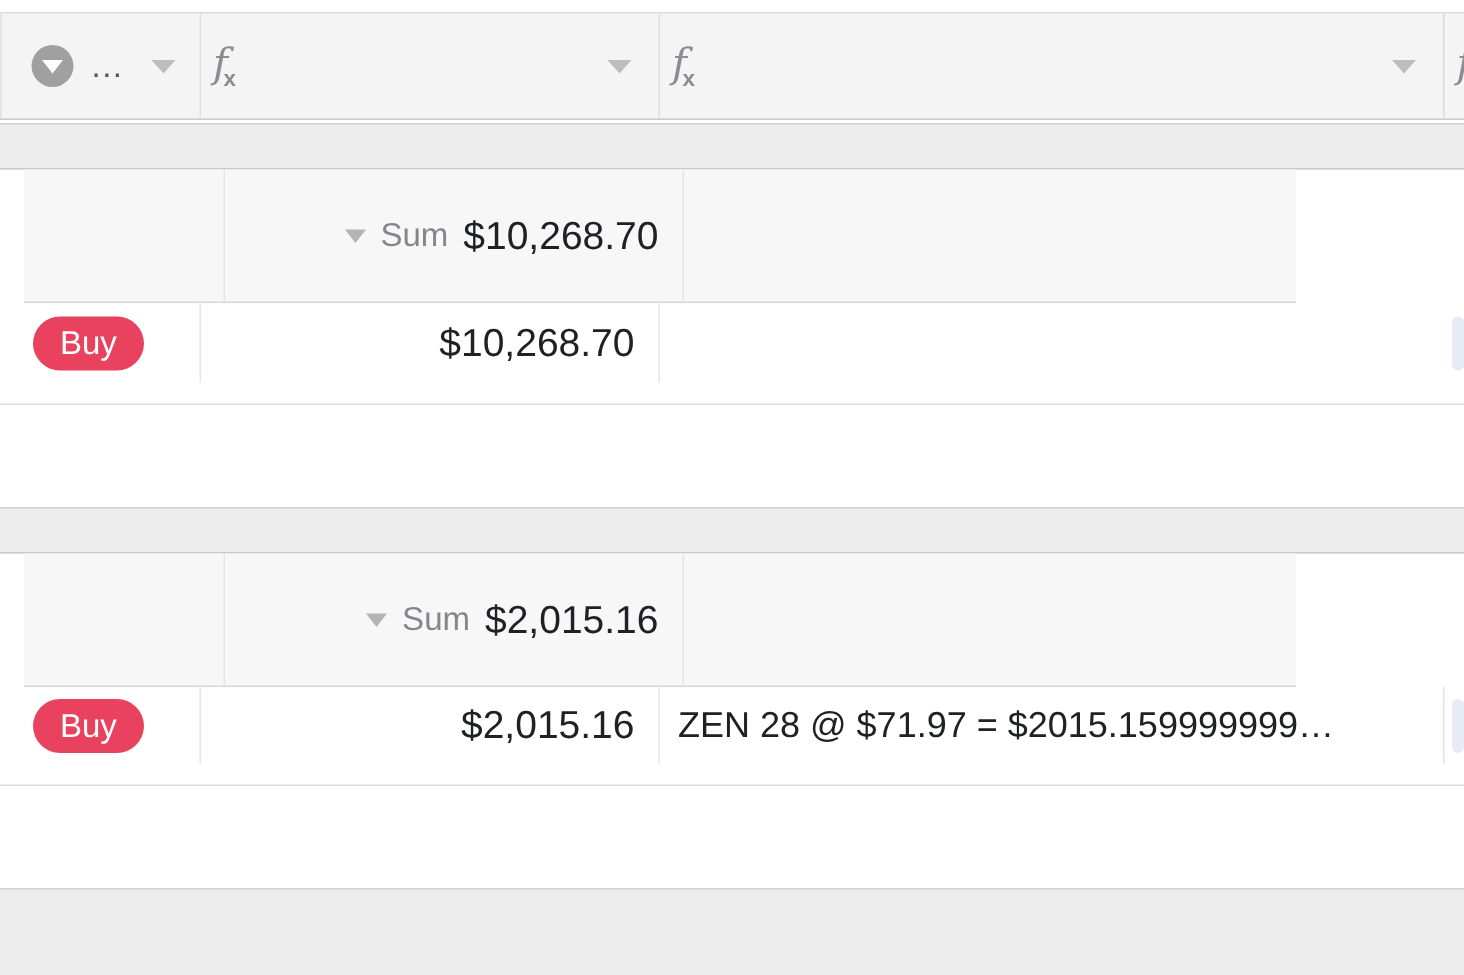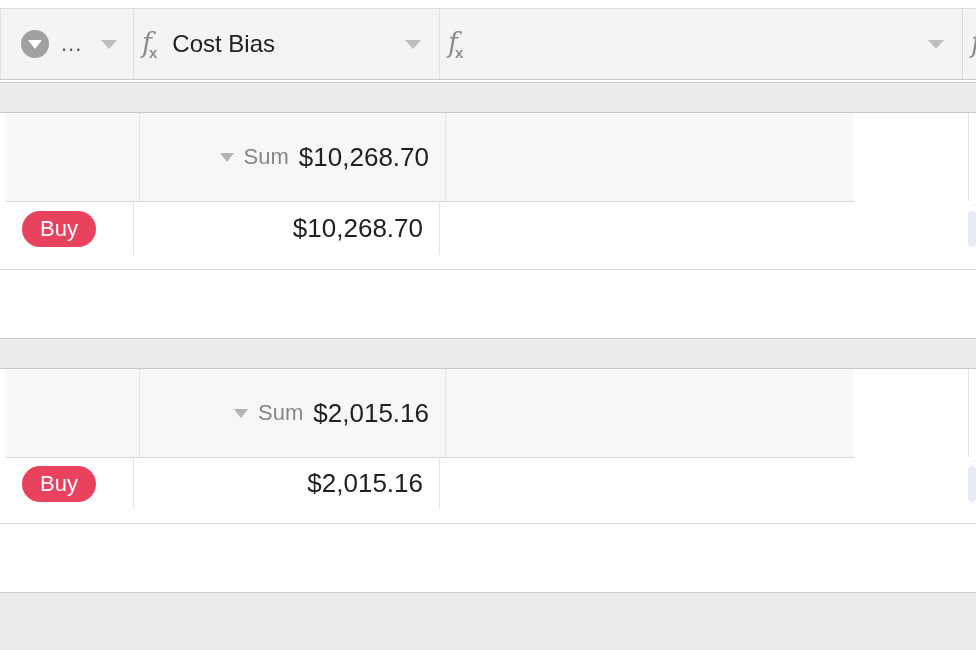--- a/index.html
+++ b/index.html
@@ -132,21 +132,21 @@
     width: 976px;
     background: #ececec;
     border-top: 1px solid #cfcfcf;
     border-bottom: 1px solid #c9c9c9;
     box-sizing: border-box;
   }
 
   
   .sum-row {
     position: absolute;
-    left: 6px;
+    left: 16px;
     width: 848px;
     background: #f7f7f7;
     border-bottom: 1px solid #d7d7d7;
     box-sizing: border-box;
   }
   .sum-row .cell {
     position: absolute;
     top: 0;
     bottom: 0;
     box-sizing: border-box;
@@ -243,21 +243,20 @@
     <div class="hcell c1">
       <span class="filter-circle">
         <span class="tri"></span>
       </span>
       <span class="ellipsis-label">...</span>
       <span class="chevron chev-c1"></span>
     </div>
 
     <div class="hcell c2">
       <span class="fx-icon">𝑓<span class="sub">x</span></span>
-      <span class="hcell-title">Cost Bias</span>
       <span class="chevron chev-right"></span>
     </div>
 
     <div class="hcell c3">
       <span class="fx-icon">𝑓<span class="sub">x</span></span>
       <span class="chevron chev-right"></span>
     </div>
 
     <div class="hcell c4">
       <span class="fx-partial">𝑓</span>
@@ -306,20 +305,23 @@
     <div class="cell c4"></div>
   </div>
 
   <div class="data-row" style="top:458px;height:66px;">
     <div class="cell c1">
       <span class="badge">Buy</span>
     </div>
     <div class="cell c2">
       <span class="cost-value">$2,015.16</span>
     </div>
+    <div class="cell c3">
+      <span class="headline-text">ZEN 28 @ $71.97 = $2015.159999999…</span>
+    </div>
     <div class="cell c4">
       <span class="chip-partial"></span>
     </div>
   </div>
 
   <div class="band" style="top:592px;height:58px;border-bottom:none;"></div>
 
 </div>
 
 </body></html>

